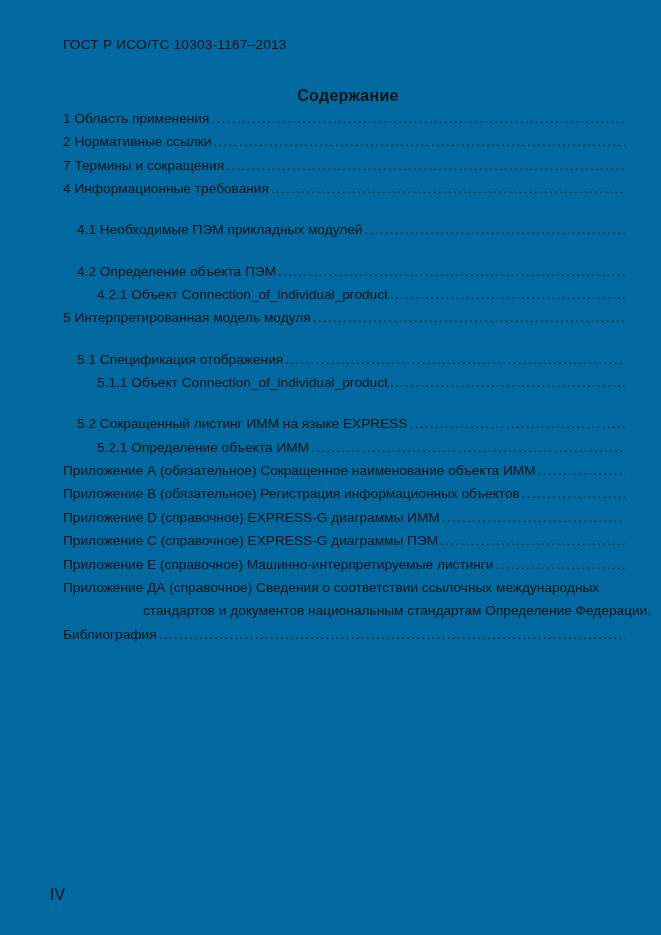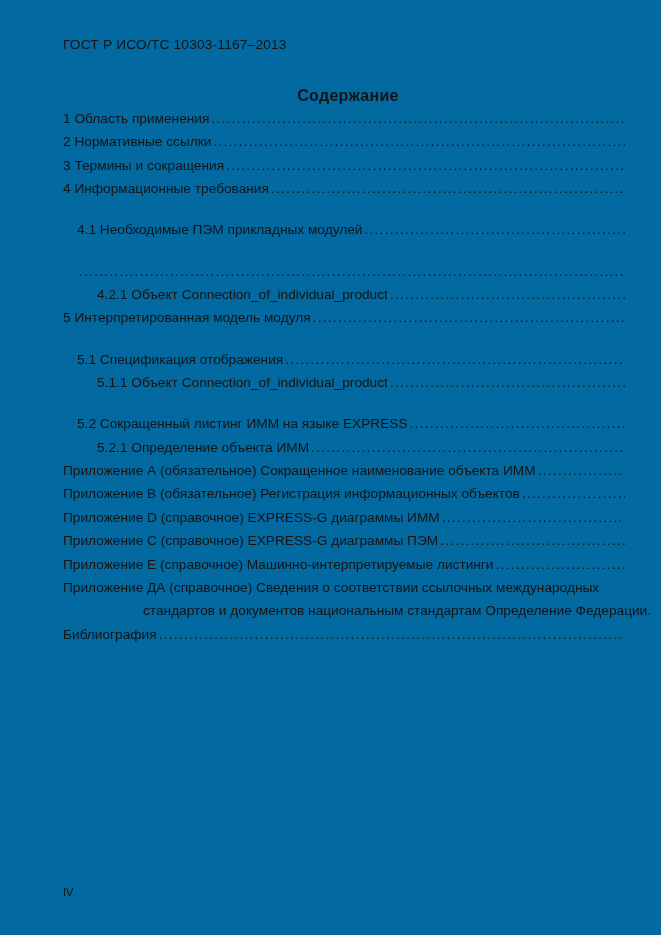--- a/index.html
+++ b/index.html
@@ -65,23 +65,23 @@
     margin-left: 2px;
     height: 23.35px;
   }
   .leader::after {
     content: "...................................................................................................................................................................................";
     letter-spacing: 1.25px;
     font-size: 13.7px;
   }
   .doc-footer {
     position: absolute;
-    left: 63px;
+    left: 50px;
     top: 886px;
-    font-size: 11px;
+    font-size: 16px;
   }
 </style>
 </head>
 <body>
 
 <div class="page">
 
   <div class="doc-header">ГОСТ Р ИСО/ТС 10303-1167–2013</div>
 
   <h1 class="toc-title">Содержание</h1>
@@ -89,32 +89,33 @@
   <div class="toc">
     <div class="toc-row lvl0">
       <span class="toc-label">1 Область применения</span>
         <span class="leader"></span>
     </div>
     <div class="toc-row lvl0">
       <span class="toc-label">2 Нормативные ссылки</span>
         <span class="leader"></span>
     </div>
     <div class="toc-row lvl0">
-      <span class="toc-label">3 Термины и сокращения</span>
+      <span class="toc-label">7 Термины и сокращения</span>
         <span class="leader"></span>
     </div>
     <div class="toc-row lvl0">
       <span class="toc-label">4 Информационные требования</span>
         <span class="leader"></span>
     </div>
     <div class="toc-row lvl1">
       <span class="toc-label">4.1 Необходимые ПЭМ прикладных модулей</span>
         <span class="leader"></span>
     </div>
     <div class="toc-row lvl1">
+      <span class="toc-label">4.2 Определение объекта ПЭМ</span>
         <span class="leader"></span>
     </div>
     <div class="toc-row lvl2">
       <span class="toc-label">4.2.1 Объект Connection_of_individual_product</span>
         <span class="leader"></span>
     </div>
     <div class="toc-row lvl0">
       <span class="toc-label">5 Интерпретированная модель модуля</span>
         <span class="leader"></span>
     </div>

